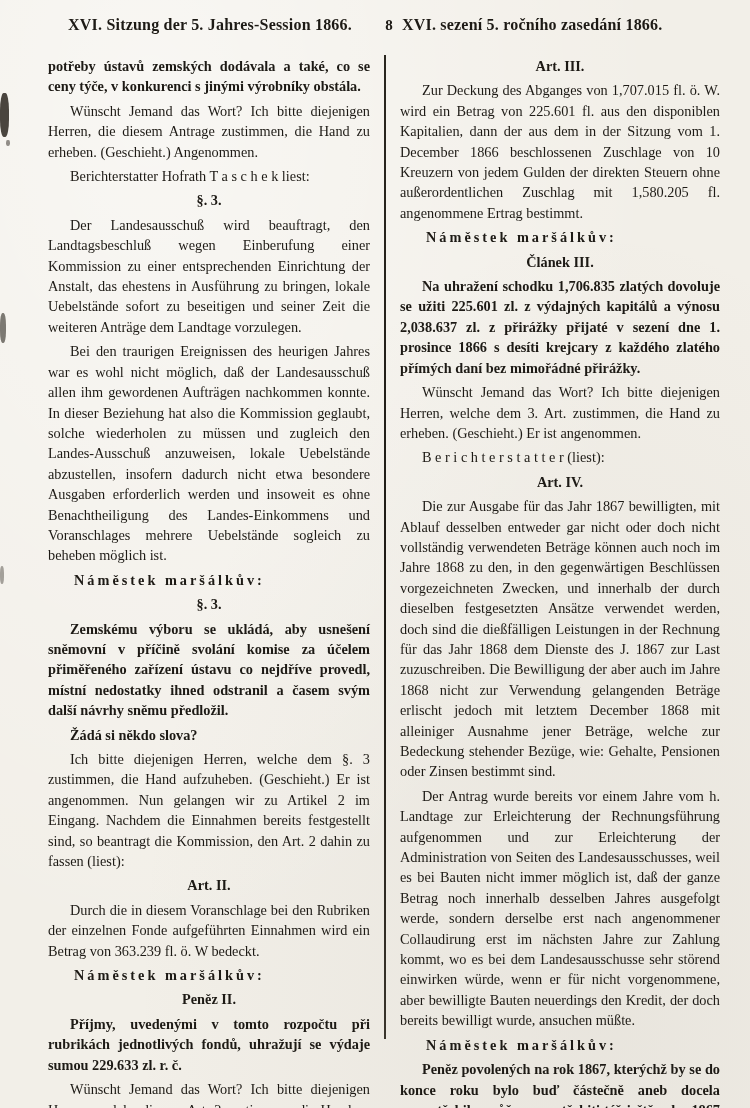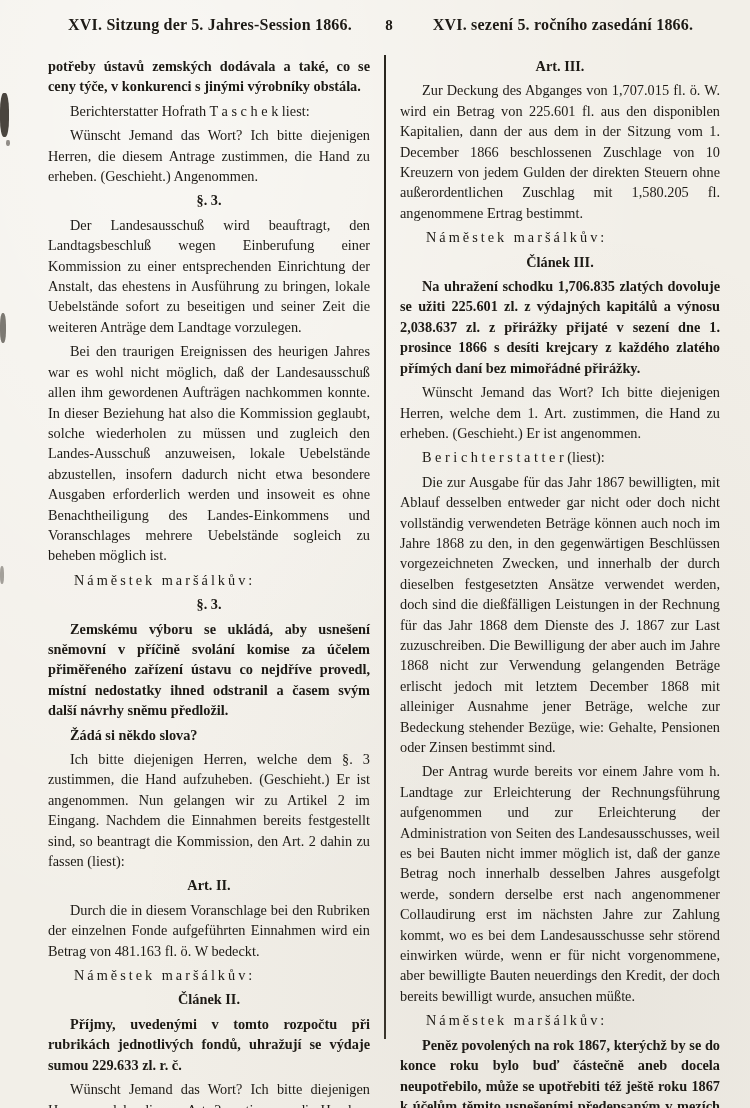--- a/index.html
+++ b/index.html
@@ -15,37 +15,37 @@
     overflow:hidden;
   }
   .header{
     position:absolute;top:16px;left:44px;right:26px;
     display:flex;align-items:baseline;
     font-weight:bold;font-size:16px;letter-spacing:.2px;
     white-space:nowrap;
   }
   .header .t-left{flex:0 0 332px;text-align:center;}
   .header .t-num{flex:0 0 26px;text-align:center;font-size:15px;}
-  .header .t-right{flex:1;text-align:center;}
+  .header .t-right{flex:1;}
   .columns{
     position:absolute;top:52px;left:44px;right:26px;
     display:flex;align-items:flex-start;
   }
   .col{width:332px;font-size:14.3px;line-height:20.4px;}
   .col.right{width:330px;}
   .divider{
     flex:none;width:2px;height:984px;
     margin:3px 10px 0 10px;
     background:linear-gradient(#2a261f, #1d1a15 60%, #3a352c);
   }
   .col p{margin:4px;text-align:justify;text-indent:22px;}
   .col p.noindent{text-indent:0;}
   .col p.czech{font-weight:bold;}
   .col p.center{text-align:center;text-indent:0;font-weight:bold;}
-  .col p.speaker{font-weight:normal;letter-spacing:3px;text-indent:26px;text-align:left;}
+  .col p.speaker{font-weight:bold;letter-spacing:3px;text-indent:26px;text-align:left;}
   
   .smudge{position:absolute;background:#2b261e;border-radius:40%;opacity:.8;}
   .s1{left:0;top:93px;width:9px;height:44px;opacity:.85;}
   .s2{left:0;top:313px;width:6px;height:30px;opacity:.6;}
   .s3{left:6px;top:140px;width:4px;height:6px;opacity:.5;}
   .s4{left:0;top:566px;width:4px;height:18px;opacity:.4;}
 </style>
 </head>
 <body>
 
@@ -53,47 +53,48 @@
 
   <div class="header">
     <span class="t-left">XVI. Sitzung der 5. Jahres-Session 1866.</span>
     <span class="t-num">8</span>
     <span class="t-right">XVI. sezení 5. ročního zasedání 1866.</span>
   </div>
 
   <div class="columns">
     <div class="col left" id="col-left">
         <p class="czech noindent">potřeby ústavů zemských dodávala a také, co se ceny týče, v konkurenci s jinými výrobníky obstála.</p>
+        <p class="german">Wünscht Jemand das Wort? Ich bitte diejenigen Herren, die diesem Antrage zustimmen, die Hand zu erheben. (Geschieht.) Angenommen.</p>
         <p class="german">Berichterstatter Hofrath T a s c h e k liest:</p>
-        <p class="german">Wünscht Jemand das Wort? Ich bitte diejenigen Herren, die diesem Antrage zustimmen, die Hand zu erheben. (Geschieht.) Angenommen.</p>
         <p class="center">§. 3.</p>
         <p class="german">Der Landesausschuß wird beauftragt, den Landtagsbeschluß wegen Einberufung einer Kommission zu einer entsprechenden Einrichtung der Anstalt, das ehestens in Ausführung zu bringen, lokale Uebelstände sofort zu beseitigen und seiner Zeit die weiteren Anträge dem Landtage vorzulegen.</p>
         <p class="german">Bei den traurigen Ereignissen des heurigen Jahres war es wohl nicht möglich, daß der Landesausschuß allen ihm gewordenen Aufträgen nachkommen konnte. In dieser Beziehung hat also die Kommission geglaubt, solche wiederholen zu müssen und zugleich den Landes-Ausschuß anzuweisen, lokale Uebelstände abzustellen, insofern dadurch nicht etwa besondere Ausgaben erforderlich werden und insoweit es ohne Benachtheiligung des Landes-Einkommens und Voranschlages mehrere Uebelstände sogleich zu beheben möglich ist.</p>
         <p class="speaker">Náměstek maršálkův:</p>
         <p class="center">§. 3.</p>
         <p class="czech">Zemskému výboru se ukládá, aby usnešení sněmovní v příčině svolání komise za účelem přiměřeného zařízení ústavu co nejdříve provedl, místní nedostatky ihned odstranil a časem svým další návrhy sněmu předložil.</p>
         <p class="czech">Žádá si někdo slova?</p>
         <p class="german">Ich bitte diejenigen Herren, welche dem §. 3 zustimmen, die Hand aufzuheben. (Geschieht.) Er ist angenommen. Nun gelangen wir zu Artikel 2 im Eingang. Nachdem die Einnahmen bereits festgestellt sind, so beantragt die Kommission, den Art. 2 dahin zu fassen (liest):</p>
         <p class="center">Art. II.</p>
-        <p class="german">Durch die in diesem Voranschlage bei den Rubriken der einzelnen Fonde aufgeführten Einnahmen wird ein Betrag von 481.163 fl. ö. W bedeckt.</p>
+        <p class="german">Durch die in diesem Voranschlage bei den Rubriken der einzelnen Fonde aufgeführten Einnahmen wird ein Betrag von 363.239 fl. ö. W bedeckt.</p>
         <p class="speaker">Náměstek maršálkův:</p>
-        <p class="center">Článek II.</p>
+        <p class="center">Peněz II.</p>
         <p class="czech">Příjmy, uvedenými v tomto rozpočtu při rubrikách jednotlivých fondů, uhražují se výdaje sumou 229.633 zl. r. č.</p>
         <p class="german">Wünscht Jemand das Wort? Ich bitte diejenigen Herren, welche diesem Art. 2 zustimmen, die Hand zu erheben. (Geschieht.) Er ist angenommen.</p>
         <p class="german">B e r i c h t e r s t a t t e r : Bei Art. 3 erlaube ich mir zu bemerken, daß in Folge des gestrigen Beschlusses, wodurch den nach dem Rechnungsrath W e r n h a r d t hinterbliebenen Waisen der Erziehungsbeitrag auf weitere drei Jahre, beziehungsweise bis zum Eintritte in den Genuß ihres Vermögens bewilligt worden ist, die Ausgaben um 180 fl. größer geworden sind, daher auch der Ab-</p>
       </div>
     <div class="divider"></div>
     <div class="col right" id="col-right">
         <p class="center">Art. III.</p>
         <p class="german">Zur Deckung des Abganges von 1,707.015 fl. ö. W. wird ein Betrag von 225.601 fl. aus den disponiblen Kapitalien, dann der aus dem in der Sitzung vom 1. December 1866 beschlossenen Zuschlage von 10 Kreuzern von jedem Gulden der direkten Steuern ohne außerordentlichen Zuschlag mit 1,580.205 fl. angenommene Ertrag bestimmt.</p>
         <p class="speaker">Náměstek maršálkův:</p>
         <p class="center">Článek III.</p>
         <p class="czech">Na uhražení schodku 1,706.835 zlatých dovoluje se užiti 225.601 zl. z výdajných kapitálů a výnosu 2,038.637 zl. z přirážky přijaté v sezení dne 1. prosince 1866 s desíti krejcary z každého zlatého přímých daní bez mimořádné přirážky.</p>
-        <p class="german">Wünscht Jemand das Wort? Ich bitte diejenigen Herren, welche dem 1. Art. zustimmen, die Hand zu erheben. (Geschieht.) Er ist angenommen.</p>
+        <p class="german">Wünscht Jemand das Wort? Ich bitte diejenigen Herren, welche dem 3. Art. zustimmen, die Hand zu erheben. (Geschieht.) Er ist angenommen.</p>
         <p class="german">B e r i c h t e r s t a t t e r (liest):</p>
+        <p class="center">Art. IV.</p>
         <p class="german">Die zur Ausgabe für das Jahr 1867 bewilligten, mit Ablauf desselben entweder gar nicht oder doch nicht vollständig verwendeten Beträge können auch noch im Jahre 1868 zu den, in den gegenwärtigen Beschlüssen vorgezeichneten Zwecken, und innerhalb der durch dieselben festgesetzten Ansätze verwendet werden, doch sind die dießfälligen Leistungen in der Rechnung für das Jahr 1868 dem Dienste des J. 1867 zur Last zuzuschreiben. Die Bewilligung der aber auch im Jahre 1868 nicht zur Verwendung gelangenden Beträge erlischt jedoch mit letztem December 1868 mit alleiniger Ausnahme jener Beträge, welche zur Bedeckung stehender Bezüge, wie: Gehalte, Pensionen oder Zinsen bestimmt sind.</p>
         <p class="german">Der Antrag wurde bereits vor einem Jahre vom h. Landtage zur Erleichterung der Rechnungsführung aufgenommen und zur Erleichterung der Administration von Seiten des Landesausschusses, weil es bei Bauten nicht immer möglich ist, daß der ganze Betrag noch innerhalb desselben Jahres ausgefolgt werde, sondern derselbe erst nach angenommener Collaudirung erst im nächsten Jahre zur Zahlung kommt, wo es bei dem Landesausschusse sehr störend einwirken würde, wenn er für nicht vorgenommene, aber bewilligte Bauten neuerdings den Kredit, der doch bereits bewilligt wurde, ansuchen müßte.</p>
         <p class="speaker">Náměstek maršálkův:</p>
         <p class="czech">Peněz povolených na rok 1867, kterýchž by se do konce roku bylo buď částečně aneb docela neupotřebilo, může se upotřebiti též ještě roku 1867 k účelům těmito usnešeními předepsaným v mezích jimi ustanovených, leč musejí se výplaty takové připsati v účtech na rok 1868 na výlohy správy z roku 1867. Povolení však</p>
       </div>
   </div>
 
   <div class="smudge s1"></div>
   <div class="smudge s2"></div>
   <div class="smudge s3"></div>

